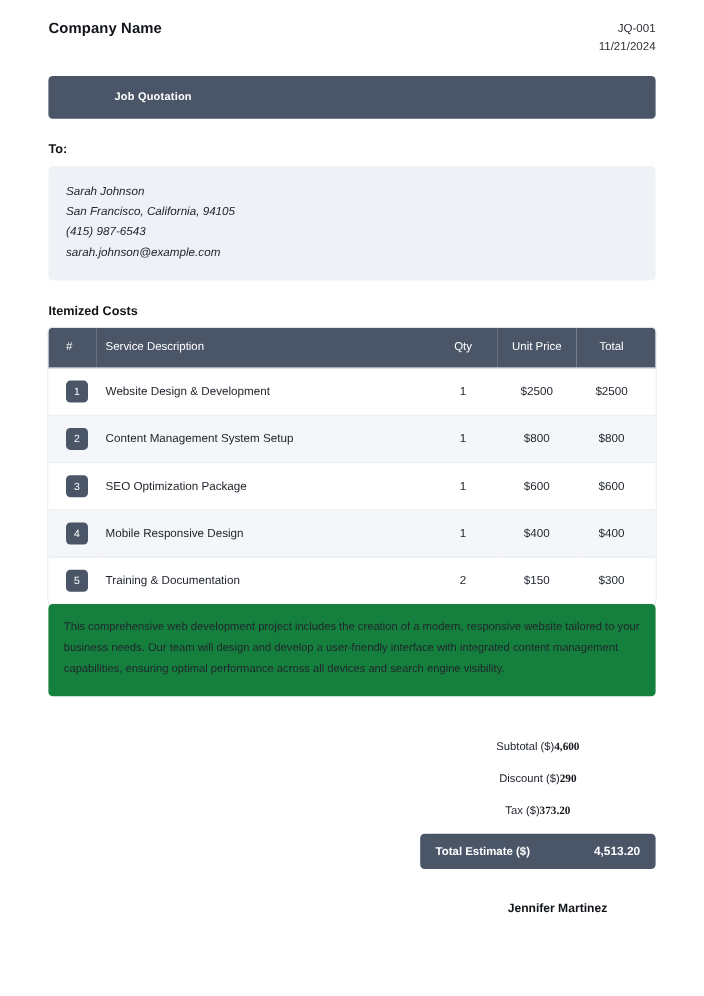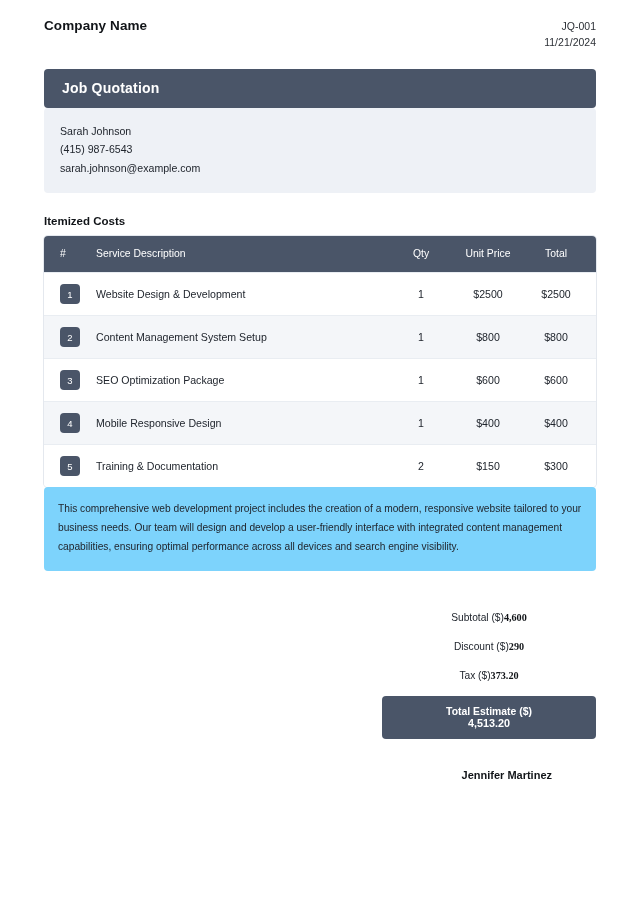--- a/index.html
+++ b/index.html
@@ -48,23 +48,24 @@
     margin-top: 18px;
     background: #4a5568;
     border-radius: 4px;
     height: 39px;
     display: flex;
     align-items: center;
     padding: 0 18px;
   }
   .title-banner .title-text {
     color: #ffffff;
-    font-size: 14px;
+    font-size: 10px;
     font-weight: bold;
     letter-spacing: .2px;
+    margin-left: 42px;
   }
 
   
   .section-label {
     font-size: 11.5px;
     font-weight: bold;
     color: #111418;
     margin-top: 22px;
     margin-bottom: 9px;
   }
@@ -72,20 +73,21 @@
   
   .to-box {
     background: #eef1f6;
     border-radius: 4px;
     padding: 14px 16px 15px 16px;
   }
   .to-box .line {
     font-size: 10.6px;
     line-height: 1.79;
     color: #21262e;
+    font-style: italic;
   }
 
   
   .cost-table {
     width: 100%;
     border-collapse: collapse;
     border-radius: 4px;
     overflow: hidden;
     box-shadow: 0 0 0 1px #e4e8ee;
     border-radius: 4px;
@@ -127,21 +129,21 @@
     height: 20px;
     background: #4a5568;
     color: #ffffff;
     border-radius: 4px;
     font-size: 9.5px;
     line-height: 1;
   }
 
   
   .desc-box {
-    background: #7dd3fc;
+    background: #15803d;
     border-radius: 4px;
     padding: 13px 14px 14px 14px;
   }
   .desc-box p {
     font-size: 10.2px;
     line-height: 1.85;
     color: #21262e;
   }
 
   
@@ -165,21 +167,20 @@
   .total-row .value { font-weight: bold; color: #111418; font-family: Liberation Serif, serif; }
 
   .grand-total {
     display: flex;
     justify-content: space-between;
     align-items: center;
     background: #4a5568;
     border-radius: 4px;
     padding: 10px 14px;
     margin-top: 6px;
-    flex-direction: column;
   }
   .grand-total .label {
     color: #ffffff;
     font-size: 10.4px;
     font-weight: bold;
   }
   .grand-total .value {
     color: #ffffff;
     font-size: 10.8px;
     font-weight: bold;
@@ -207,22 +208,24 @@
     <div class="meta">
       <div>JQ-001</div>
       <div>11/21/2024</div>
     </div>
   </div>
 
   <div class="title-banner">
     <span class="title-text">Job Quotation</span>
   </div>
 
+  <div class="section-label">To:</div>
   <div class="to-box">
     <div class="line">Sarah Johnson</div>
+    <div class="line">San Francisco, California, 94105</div>
     <div class="line">(415) 987-6543</div>
     <div class="line">sarah.johnson@example.com</div>
   </div>
 
   <div class="section-label">Itemized Costs</div>
   <table class="cost-table">
     <thead>
       <tr>
         <th class="col-num">#</th>
         <th class="col-desc">Service Description</th>

